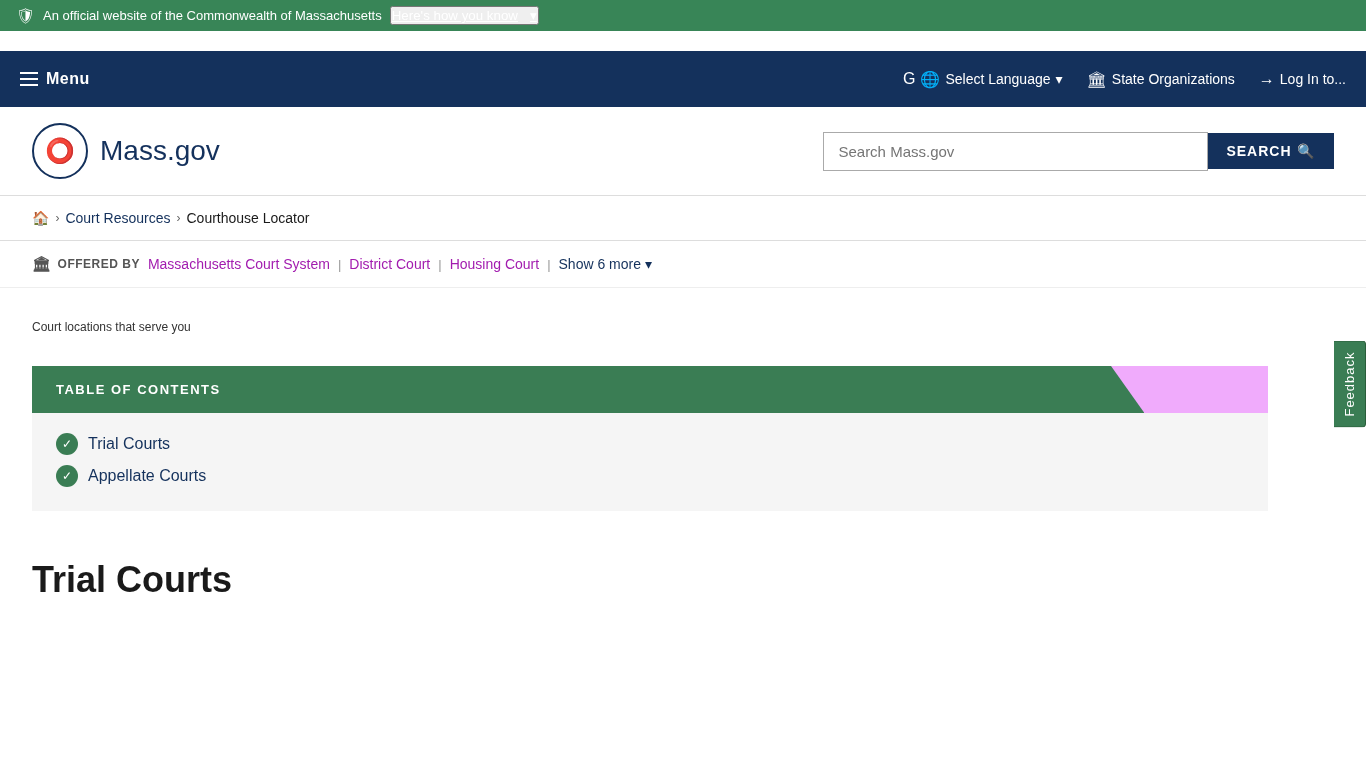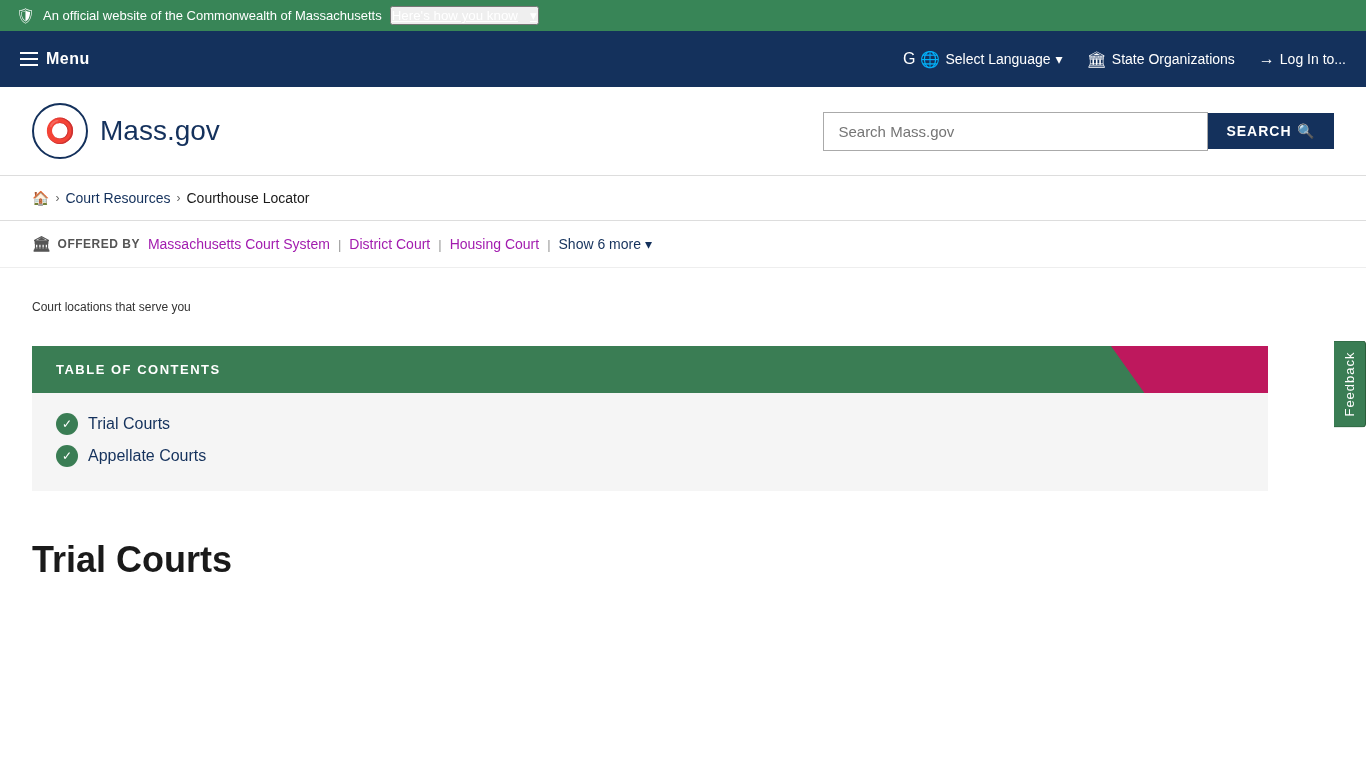--- a/index.html
+++ b/index.html
@@ -27,20 +27,21 @@
     }
 
     
     .main-nav {
       background: #14315c;
       color: #fff;
       display: flex;
       align-items: center;
       padding: 0 20px;
       height: 56px;
+      margin-top: 20px;
     }
     .main-nav .menu-btn {
       display: flex;
       align-items: center;
       gap: 8px;
       font-size: 16px;
       font-weight: 600;
       cursor: pointer;
       color: #fff;
       background: none;
@@ -190,21 +191,21 @@
       line-height: 1.1;
     }
     .page-subtitle {
       font-size: 12px;
       color: #333;
       margin-bottom: 32px;
     }
 
     
     .toc-container {
-      background: #be185d;
+      background: #f0abfc;
       margin-bottom: 0;
       position: relative;
       text-align: center;
     }
     .toc-header {
       background: #3a7d54;
       padding: 16px 24px;
       display: flex;
       align-items: center;
       clip-path: polygon(0 0, 97% 0, 100% 100%, 0 100%);

